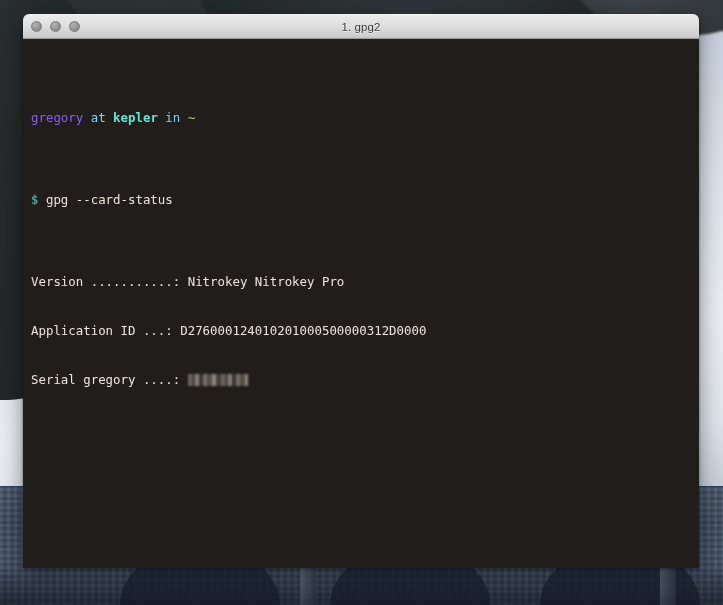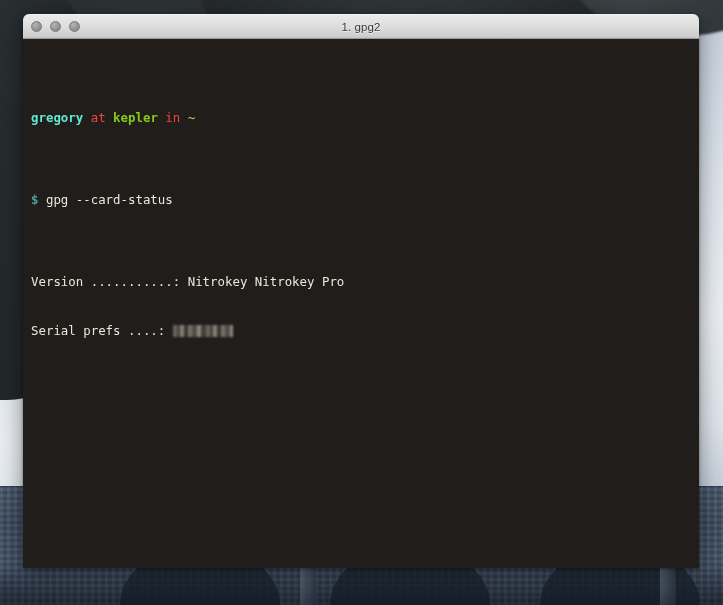--- a/index.html
+++ b/index.html
@@ -151,23 +151,23 @@
     box-sizing: border-box;
     font-family: "DejaVu Sans Mono", monospace;
     font-size: 12.4px;
     line-height: 16.35px;
     color: #e8e2d8;
     overflow: hidden;
     white-space: pre;
   }
   .line { height: 16.35px; white-space: pre; }
 
-  .c-user   { color: #5eead4; font-weight: bold; }
-  .c-word   { color: #ef4444; }
-  .c-host   { color: #84cc16; font-weight: bold; }
+  .c-user   { color: #8b5cf6; font-weight: normal; }
+  .c-word   { color: #7dd3fc; }
+  .c-host   { color: #5eead4; font-weight: bold; }
   .c-path   { color: #c8d44a; }
   .c-dollar { color: #4d9e9a; font-weight: bold; }
   .c-plain  { color: #ece6dc; }
   .c-label  { color: #ece6dc; }
 
   .redact {
     display: inline-block;
     vertical-align: -2px;
     height: 12px;
     background:
@@ -213,21 +213,22 @@
   <div id="term">
 
     
     <div class="line"><span class="c-user">gregory</span> <span class="c-word">at</span> <span class="c-host">kepler</span> <span class="c-word">in</span> <span class="c-path">~</span></div>
 
     
     <div class="line"><span class="c-dollar">$</span> <span class="c-plain">gpg --card-status</span></div>
 
     
     <div class="line"><span class="c-label">Version ...........:</span> <span class="c-plain">Nitrokey Nitrokey Pro</span></div>
-    <div class="line"><span class="c-label">Serial prefs ....:</span> <span class="redact r-serial"></span></div>
+    <div class="line"><span class="c-label">Application ID ...:</span> <span class="c-plain">D276000124010201000500000312D0000</span></div>
+    <div class="line"><span class="c-label">Serial gregory ....:</span> <span class="redact r-serial"></span></div>
     
     
     
     
     
     
     
     
     
     

